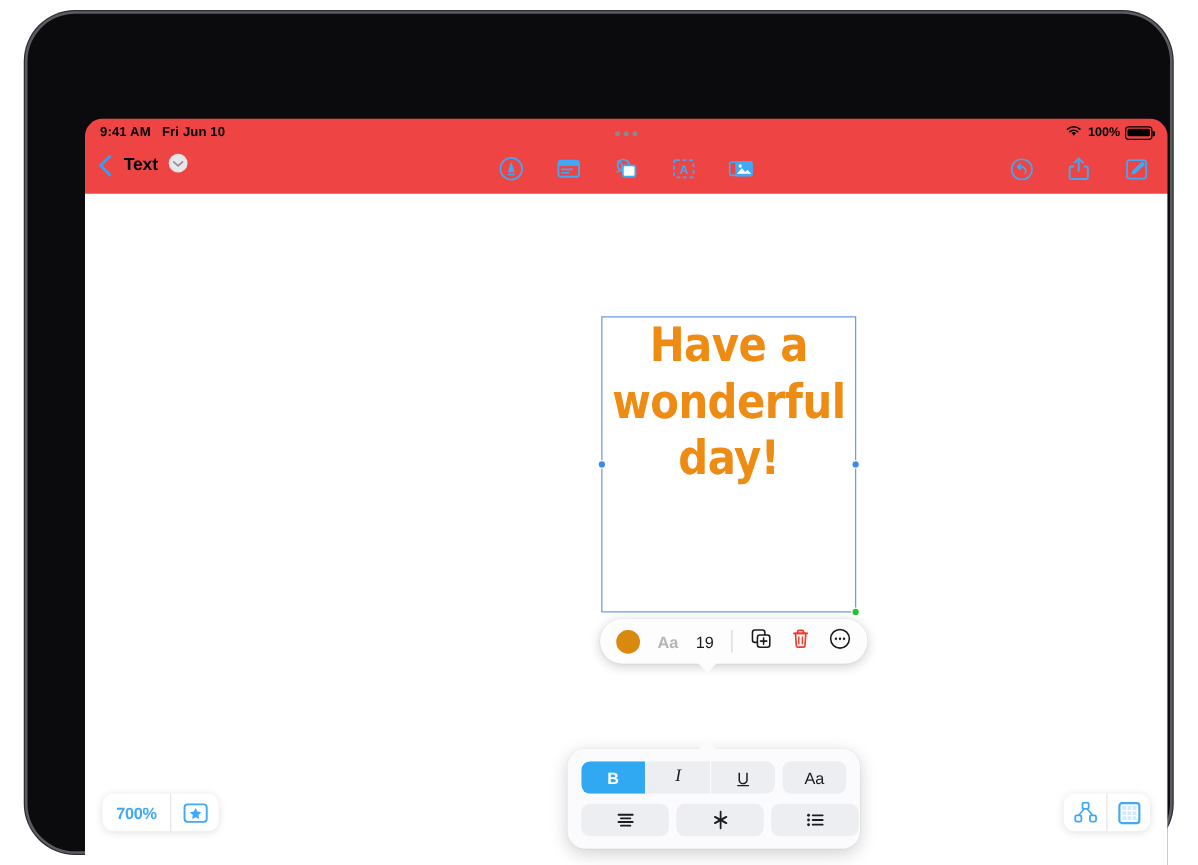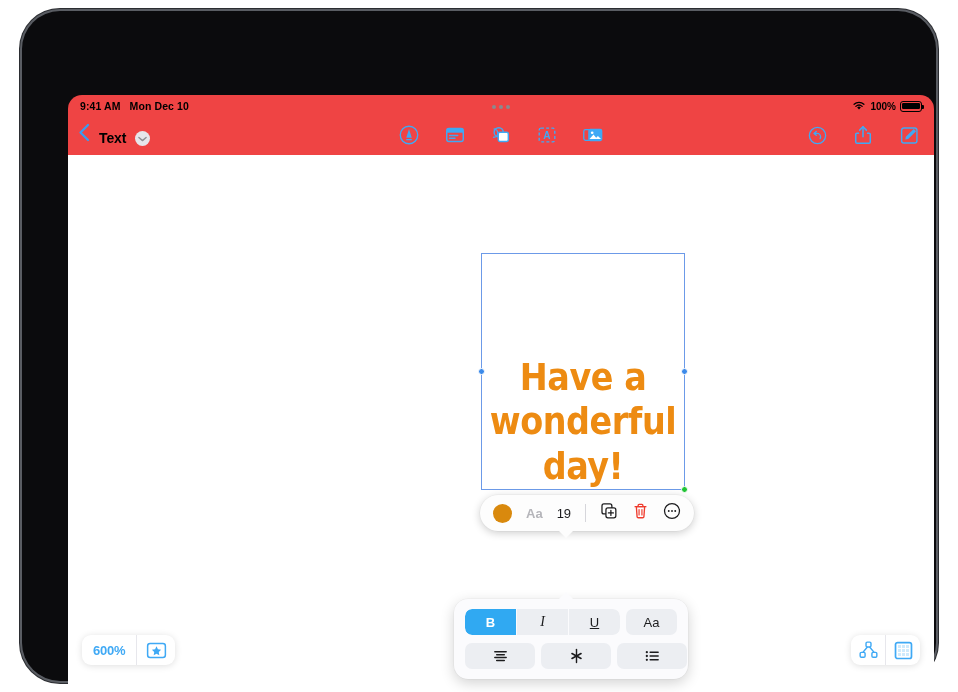--- a/index.html
+++ b/index.html
@@ -113,21 +113,21 @@
   #nav-bar {
     position: absolute;
     left: 0; top: 22px;
     width: 866px;
     height: 38px;
   }
   #nav-left {
     position: absolute;
     left: 10px; top: 6px;
     display: flex;
-    align-items: flex-end;
+    align-items: flex-start;
     gap: 9px;
   }
   #page-title {
     font-size: 14px;
     font-weight: 700;
     color: #000;
     letter-spacing: -0.1px;
   }
   .round-chevron {
     width: 15px; height: 15px;
@@ -178,21 +178,21 @@
   
   #text-box {
     position: absolute;
     left: 413px;
     top: 98px;
     width: 204px;
     height: 237px;
     border: 1px solid #6c9ae8;
     box-sizing: border-box;
     display: flex;
-    align-items: flex-end;
+    align-items: flex-start;
     justify-content: center;
   }
   #text-box-content {
     font-family: "DejaVu Sans", sans-serif;
     font-weight: 700;
     font-size: 38px;
     line-height: 1.18;
     color: #ed8b12;
     text-align: center;
     letter-spacing: -0.5px;
@@ -370,21 +370,21 @@
 </style>
 </head>
 <body>
 
 <div id="device-frame">
   <div id="device-screen">
 
     <div id="status-bar">
       <div id="status-left">
         <span>9:41 AM</span>
-        <span>Mon Dec 10</span>
+        <span>Fri Jun 10</span>
       </div>
       <div id="status-center">
         <span class="dots-handle">
           <i></i>
             <i></i>
             <i></i>
         </span>
       </div>
       <div id="status-right">
         <span>
@@ -546,21 +546,21 @@
               <circle cx="3" cy="3" r="1.2" fill="#1c1c1e"></circle>
               <circle cx="3" cy="7" r="1.2" fill="#1c1c1e"></circle>
               <circle cx="3" cy="11" r="1.2" fill="#1c1c1e"></circle>
               <path d="M6.5 3 h8.5 M6.5 7 h8.5 M6.5 11 h8.5" stroke="#1c1c1e" stroke-width="1.5" stroke-linecap="round"></path>
             </svg>
           </span>
         </div>
       </div>
 
       <div id="zoom-control">
-        <span id="zoom-value">600%</span>
+        <span id="zoom-value">700%</span>
         <span id="zoom-divider"></span>
         <span id="favorite-button">
           <svg width="21" height="17" viewBox="0 0 22 18">
             <rect x="1.6" y="1.6" width="18.8" height="14.8" rx="2.6" stroke="#3fa9f5" stroke-width="1.6" fill="none"></rect>
             <path d="M11 4.6 L12.5 7.7 L15.9 8.2 L13.4 10.6 L14 14 L11 12.4 L8 14 L8.6 10.6 L6.1 8.2 L9.5 7.7 Z" fill="#3fa9f5"></path>
           </svg>
         </span>
       </div>
 
       <div id="bottom-right-controls">

